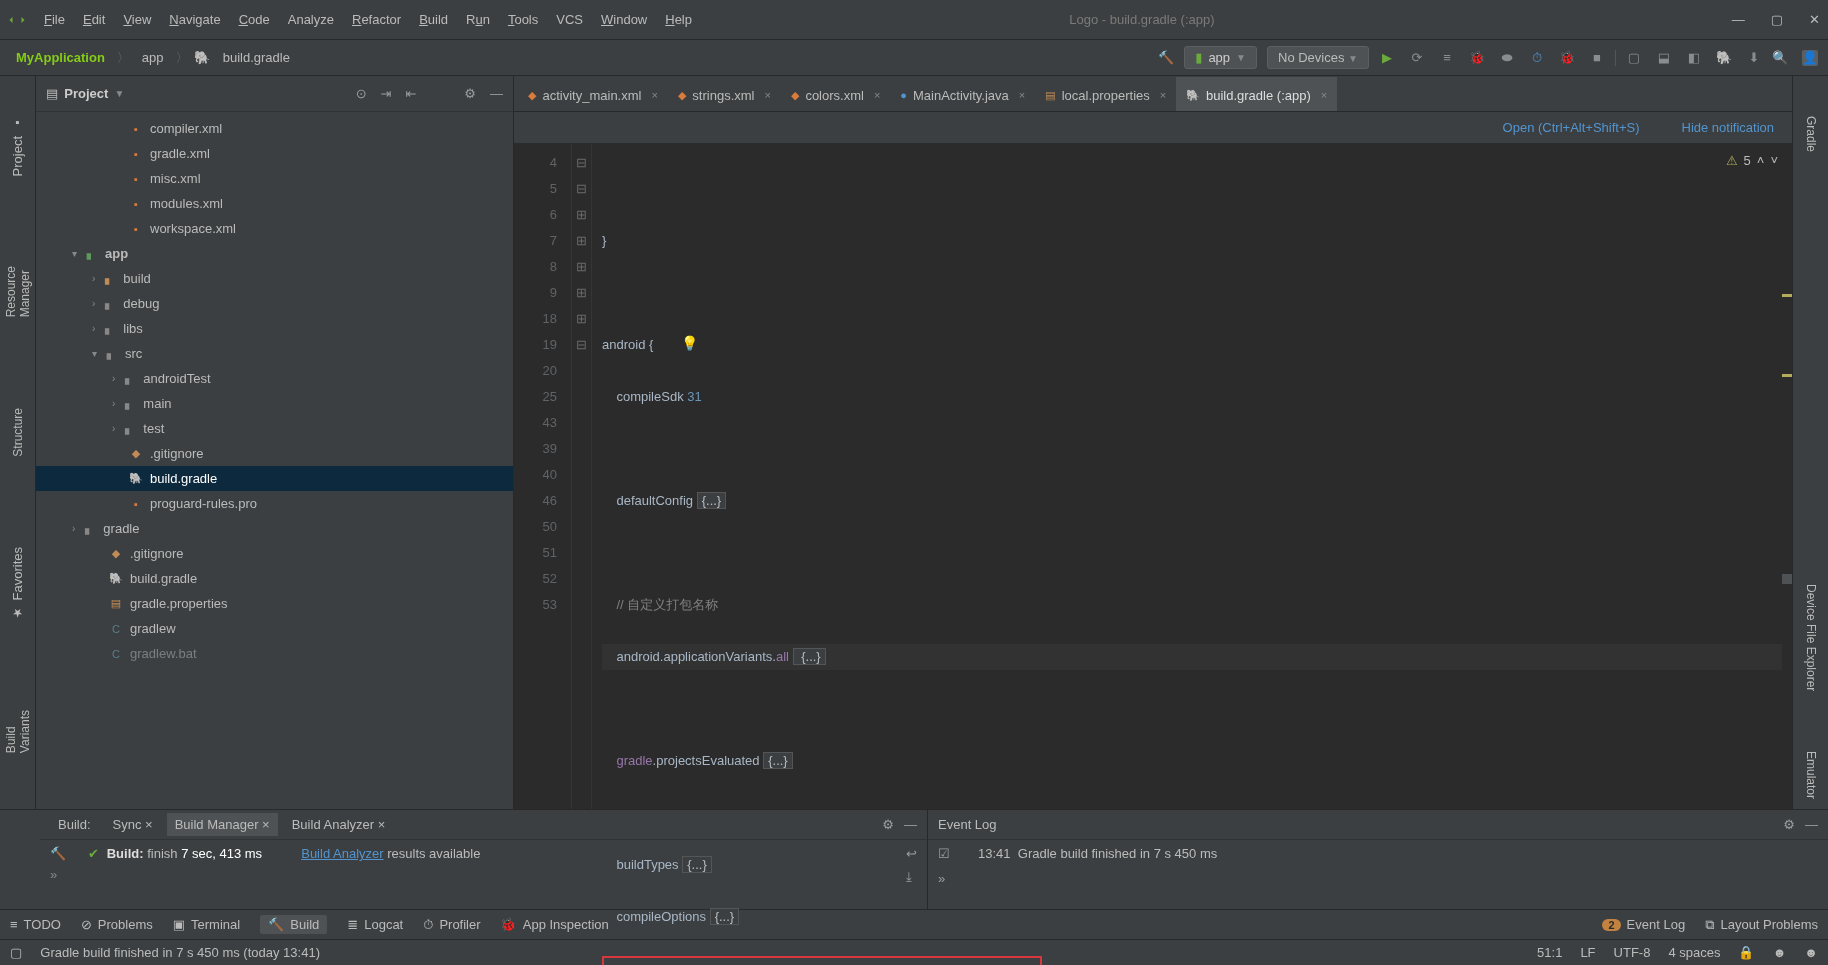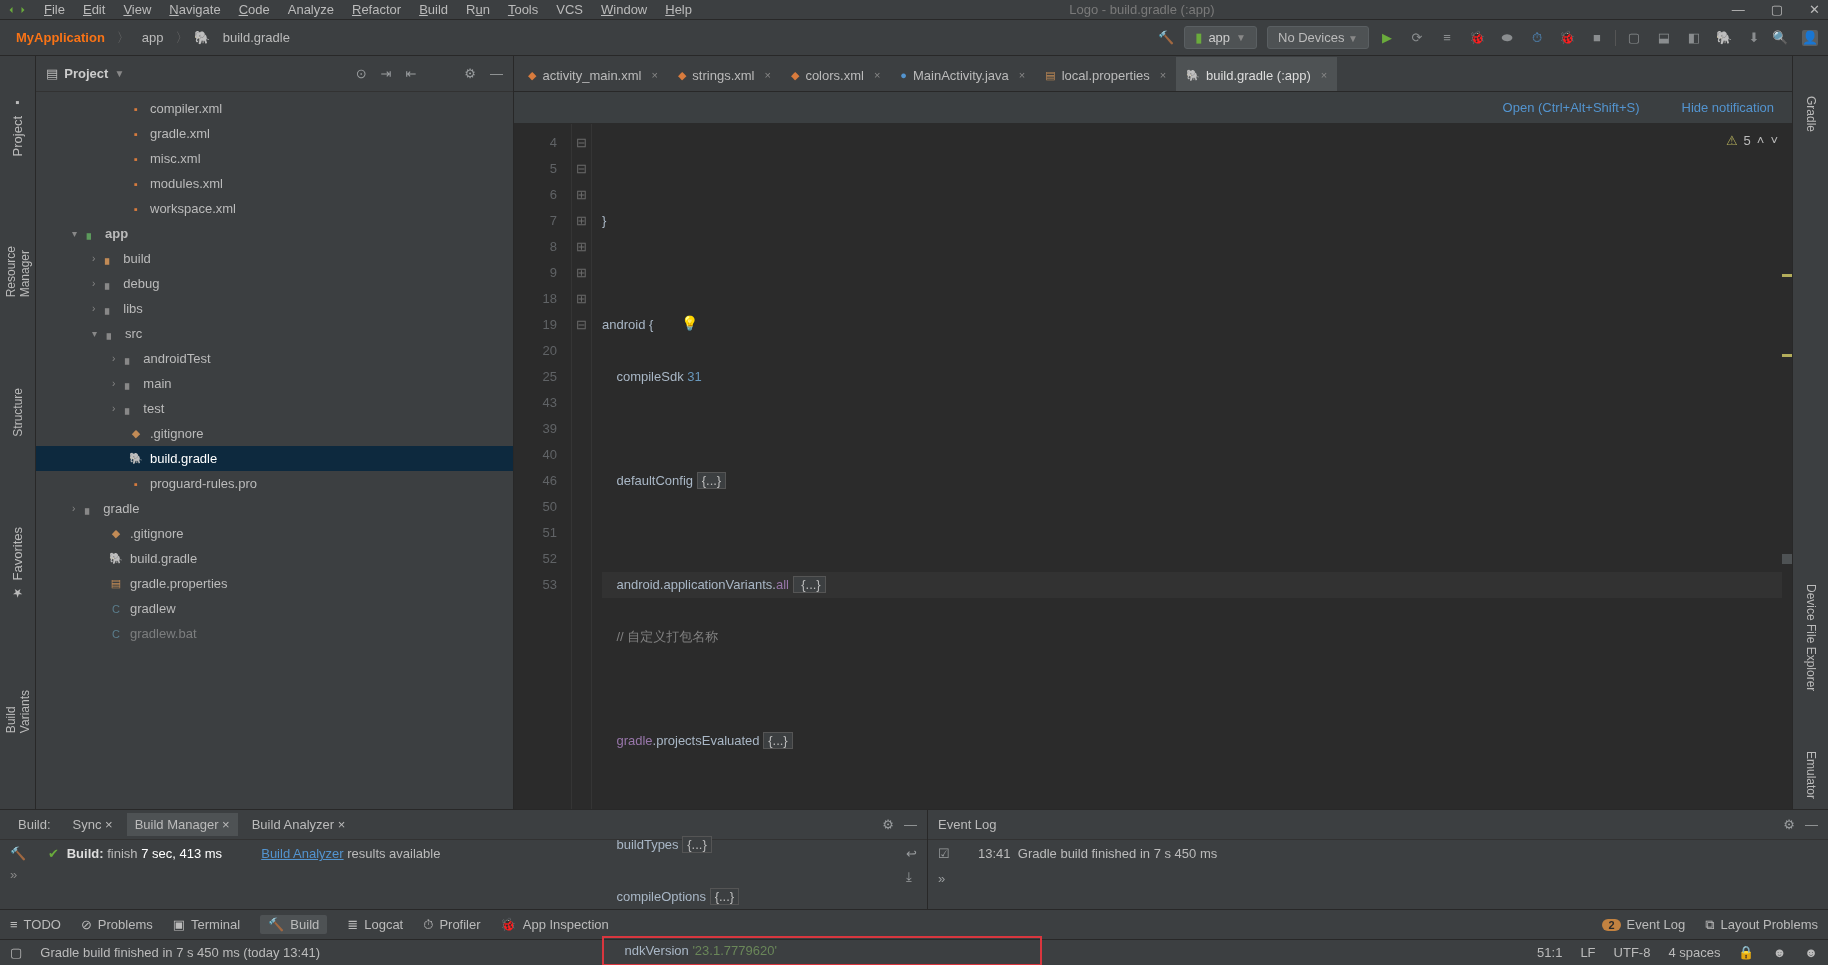--- a/index.html
+++ b/index.html
@@ -1,17 +1,17 @@
 <!DOCTYPE html>
 <html><head>
 <meta charset="utf-8">
 <style>
 * { margin:0; padding:0; box-sizing:border-box; font-family:"Segoe UI",Arial,sans-serif; font-size:13px; }
 body { background:#2b2b2b; color:#bbb; width:1828px; height:965px; overflow:hidden; display:flex; flex-direction:column; position:relative; }
-.menubar { height:20px; background:#3c3f41; display:flex; align-items:center; padding:0 8px; gap:18px; border-bottom:1px solid #282828;}
+.menubar { height:40px; background:#3c3f41; display:flex; align-items:center; padding:0 8px; gap:18px; border-bottom:1px solid #282828;}
 .menubar .logo{width:18px;height:18px;}
 .menubar span.menu-item{ color:#bbb; cursor:default; }
 .menubar span.menu-item u{text-decoration:underline;}
 .menubar .title{ color:#7a7a7a; margin-left:20px; flex:1; text-align:center; padding-right:160px;}
 .menubar .winbtns{ display:flex; gap:26px; color:#bbb; align-items:center;}
 .breadcrumb-bar{ height:36px; background:#3c3f41; display:flex; align-items:center; padding:0 10px; border-bottom:1px solid #282828;}
 .breadcrumb-bar .crumbs{ display:flex; align-items:center; gap:6px;}
 .breadcrumb-bar .crumb{ color:#bbb; padding:2px 6px;}
 .breadcrumb-bar .chev{ color:#6a6a6a; }
 .breadcrumb-bar .right-tools{ margin-left:auto; display:flex; align-items:center; gap:10px;}
@@ -63,21 +63,21 @@
 .code .brace{ color:#a9b7c6;}
 .code .fold-b{ background:#3c3f41; padding:0 4px; border:1px solid #555;}
 .code .purp{ color:#9876aa;}
 .code .red-box{ border:2px solid #d9363e; padding:0px 6px; display:inline-block; min-width:440px;}
 .inspection{ position:absolute; right:14px; top:4px; display:flex; gap:6px; align-items:center;}
 .inspection .warn{ color:#b3ad5b;}
 .bulb{ position:absolute; left:89px; top:186px; font-size:14px;}
 .stripe{ position:absolute; right:0; top:0; width:10px; bottom:0;}
 .stripe-mark{ position:absolute; right:0; width:10px; height:3px; background:#b3ad5b;}
 .bottom-panes{ height:100px; display:flex; border-top:1px solid #282828; background:#3c3f41;}
-.build-pane{ flex:1; display:flex; flex-direction:column; border-right:1px solid #282828;}
+.build-pane{ flex:1; display:flex; flex-direction:column; border-right:1px solid #282828;margin-left:40px;}
 .eventlog-pane{ width:900px; display:flex; flex-direction:column;}
 .pane-header{ height:30px; display:flex; align-items:center; padding:0 10px; color:#bbb; border-bottom:1px solid #323232;}
 .pane-header .tabs{ display:flex; gap:6px; align-items:center;}
 .pane-header .ptab{ padding:4px 8px;}
 .pane-header .ptab.active{ background:#4e5254;}
 .pane-header .tools{ margin-left:auto; display:flex; gap:10px; color:#9a9d9f; font-size:14px;}
 .pane-body{ flex:1; padding:6px 10px; color:#bbb; font-size:13px; display:flex;}
 .build-body-left{width:38px; display:flex; flex-direction:column; gap:6px; color:#6aab3c;}
 .build-body-left .ham{color:#888;}
 .build-body-mid{ flex:1; font-family:Consolas,monospace;}
@@ -115,21 +115,21 @@
   <span class="title">Logo - build.gradle (:app)</span>
   <div class="winbtns">
     <span>—</span>
     <span>▢</span>
     <span>✕</span>
   </div>
 </div>
 
 <div class="breadcrumb-bar">
   <div class="crumbs">
-    <span class="crumb" style="font-weight:600;color:#f97316;">MyApplication</span>
+    <span class="crumb" style="font-weight:600;color:#84cc16;">MyApplication</span>
     <span class="chev">〉</span>
     <span class="crumb">app</span>
     <span class="chev">〉</span>
     <span style="color:#5a7d8c;">🐘</span>
     <span class="crumb">build.gradle</span>
   </div>
   <div class="right-tools">
     <span style="color:#6aab3c;">🔨</span>
     <div class="btn-run">
       <span class="and">▮</span>
@@ -411,22 +411,22 @@
           <span>˅</span>
         </div>
         <span class="bulb">💡</span>
 <div class="codeline"><span class="brace">}</span></div>
 <div class="codeline"></div>
 <div class="codeline"><span class="fn">android</span><span class="brace"> {</span></div>
 <div class="codeline"><span class="fn">    compileSdk </span><span class="num">31</span></div>
 <div class="codeline"></div>
 <div class="codeline"><span class="fn">    defaultConfig </span><span class="fold-b">{...}</span></div>
 <div class="codeline"></div>
+<div class="codeline"><span class="cmt">    // 自定义打包名称</span></div>
 <div class="codeline hl"><span class="fn">    android.applicationVariants.</span><span class="purp">all</span><span class="fn"> </span><span class="fold-b"> {...}</span></div>
-<div class="codeline"><span class="cmt">    // 自定义打包名称</span></div>
 <div class="codeline"></div>
 <div class="codeline"><span class="purp">    gradle</span><span class="fn">.projectsEvaluated </span><span class="fold-b">{...}</span></div>
 <div class="codeline"></div>
 <div class="codeline"><span class="fn">    buildTypes </span><span class="fold-b">{...}</span></div>
 <div class="codeline"><span class="fn">    compileOptions </span><span class="fold-b">{...}</span></div>
 <div class="codeline"><span class="red-box"><span class="fn">    ndkVersion </span><span class="str">'23.1.7779620'</span></span></div>
 
 
 
 

